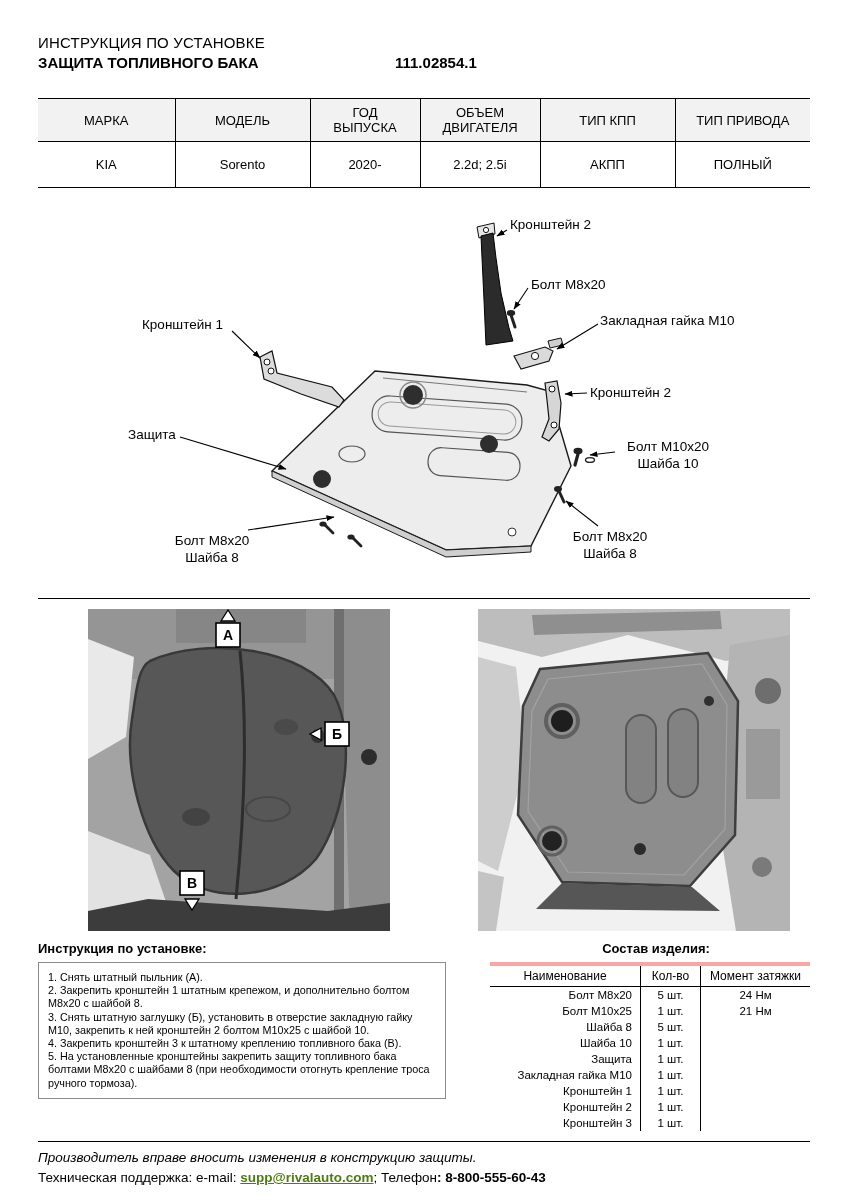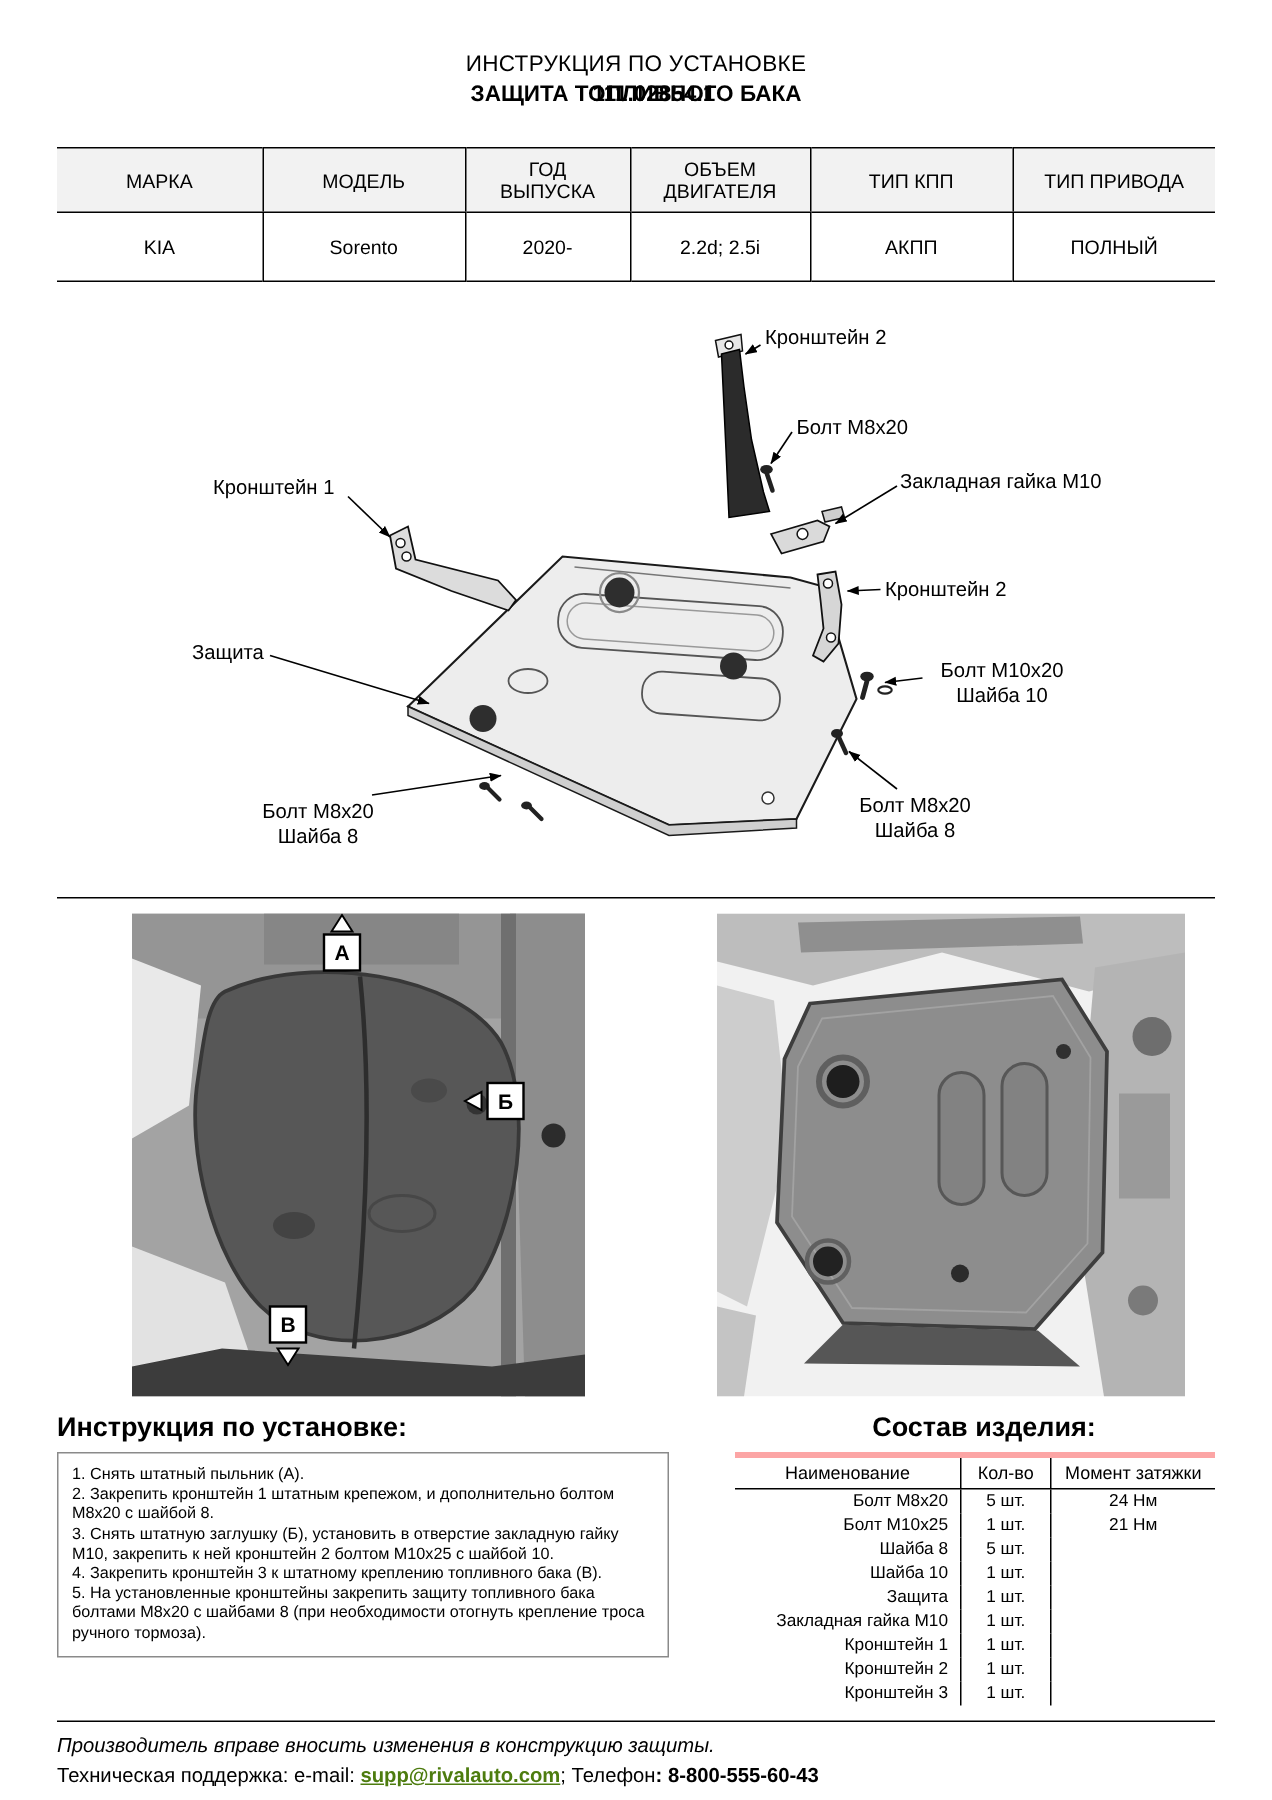--- a/index.html
+++ b/index.html
@@ -1,21 +1,21 @@
 <!DOCTYPE html>
 <html><head>
 <meta charset="utf-8">
 <style>
   * { margin:0; padding:0; box-sizing:border-box; }
   html,body { background:#fff; }
   body { font-family:"Liberation Sans", sans-serif; color:#000; }
   .page { width:848px; height:1200px; position:relative; background:#fff; overflow:hidden; margin:0 auto; }
 
   
-  .header { padding:34px 38px 0;text-align:center; }
+  .header { padding:34px 38px 0; }
   .h-line1 { font-size:15px; letter-spacing:.2px; }
   .h-line2 { font-weight:bold; font-size:15px; position:relative; margin-top:3px; height:20px; }
   .h-part  { position:absolute; left:357px; top:0; }
 
   
   .spec-table { width:772px; margin:24px 38px 0; border-collapse:collapse; font-size:13px;
                 border-top:1.4px solid #000; border-bottom:1.4px solid #000; }
   .spec-table th { font-weight:normal; background:#f2f2f2; border-bottom:1px solid #000;
                    height:42px; padding:6px 10px; text-align:center; }
   .spec-table td { height:46px; text-align:center; }
@@ -29,21 +29,21 @@
 
   .rule { border:0; border-top:1px solid #000; margin:0 38px; height:0; }
 
   
   .photos { display:flex; justify-content:space-between; padding:10px 58px 0 88px; }
   .photo svg { display:block; }
 
   
   .bottom { display:flex; align-items:flex-start; margin:10px 38px 0; }
   .col-instructions { width:408px; }
-  .b-title { font-weight:bold; font-size:18px; }
+  .b-title { font-weight:bold; font-size:13px; }
   .steps-box { border:1px solid #8a8a8a; margin-top:6px; padding:8px 9px; font-size:10.8px; line-height:13.2px; }
   .steps-box p { margin:0; }
   .col-parts { margin-left:44px; width:320px; }
   .col-parts .b-title { padding-left:12px;text-align:center; }
   .parts-table { border-top:4px solid #fca5a5; margin-top:6px; font-size:11.5px; }
   .pt-row { display:grid; grid-template-columns:150px 60px 110px; line-height:14px; }
   .pt-head { border-bottom:1px solid #000; font-size:12px; }
   .pt-head > div { padding:3px 2px; text-align:center; }
   .pt-row > div:nth-child(2), .pt-row > div:nth-child(3) { border-left:1px solid #000; }
   .pt-name { text-align:right; padding:1px 8px 1px 2px; }

